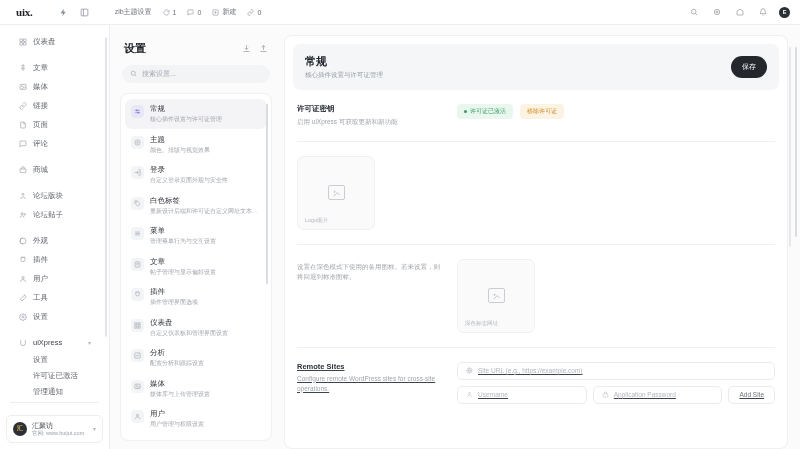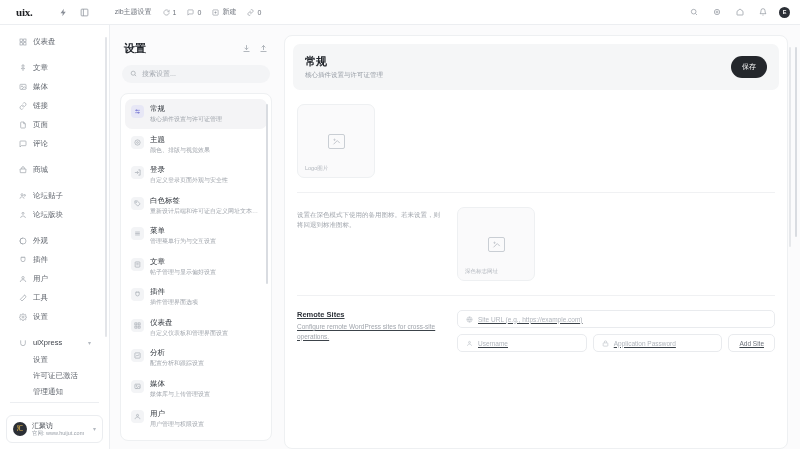--- a/index.html
+++ b/index.html
@@ -364,35 +364,35 @@
               </svg>
           </span>
           <span>商城</span>
         </div>
 
         <div class="sb-gap"></div>
 
         <div class="sb-item">
           <span class="ico">
             <svg width="8" height="8" viewBox="0 0 24 24" fill="none" stroke="currentColor" stroke-width="2">
+                <circle cx="12" cy="7" r="3"></circle>
+                <path d="M5 21c0-4 3-6 7-6s7 2 7 6"></path>
+              </svg>
+          </span>
+          <span>论坛版块</span>
+        </div>
+        <div class="sb-item">
+          <span class="ico">
+            <svg width="8" height="8" viewBox="0 0 24 24" fill="none" stroke="currentColor" stroke-width="2">
                 <circle cx="9" cy="8" r="3"></circle>
                 <circle cx="17" cy="10" r="2.4"></circle>
                 <path d="M3 20c0-3.5 2.7-5.5 6-5.5S15 16.5 15 20"></path>
               </svg>
           </span>
           <span>论坛贴子</span>
-        </div>
-        <div class="sb-item">
-          <span class="ico">
-            <svg width="8" height="8" viewBox="0 0 24 24" fill="none" stroke="currentColor" stroke-width="2">
-                <circle cx="12" cy="7" r="3"></circle>
-                <path d="M5 21c0-4 3-6 7-6s7 2 7 6"></path>
-              </svg>
-          </span>
-          <span>论坛版块</span>
         </div>
 
         <div class="sb-gap"></div>
 
         <div class="sb-item">
           <span class="ico">
             <svg width="8" height="8" viewBox="0 0 24 24" fill="none" stroke="currentColor" stroke-width="2">
                 <circle cx="12" cy="12" r="9"></circle>
                 <path d="M12 3a9 9 0 0 0 0 18"></path>
               </svg>
@@ -670,20 +670,35 @@
         <div class="panel-head">
           <div>
             <div class="panel-title">常规</div>
             <div class="panel-sub">核心插件设置与许可证管理</div>
           </div>
           <button class="save-btn">保存</button>
         </div>
 
         <div class="rows">
 
+          <div class="row">
+            <div class="row-label">
+              <div class="row-name">许可证密钥</div>
+              <div class="row-desc">启用 uiXpress 可获取更新和新功能</div>
+            </div>
+            <div class="row-field">
+              <div class="badges">
+                <span class="badge green">
+                  <span class="dot"></span>
+                  <span>许可证已激活</span>
+                </span>
+                <span class="badge amber">移除许可证</span>
+              </div>
+            </div>
+          </div>
 
           <div class="row">
             <div class="row-field">
               <div class="uploader">
                 <span class="ph">
                   <svg width="10" height="10" viewBox="0 0 24 24" fill="none" stroke="currentColor" stroke-width="2">
                       <circle cx="8.5" cy="9" r="1.5"></circle>
                       <path d="M21 17l-6-6-9 9"></path>
                     </svg>
                 </span>

